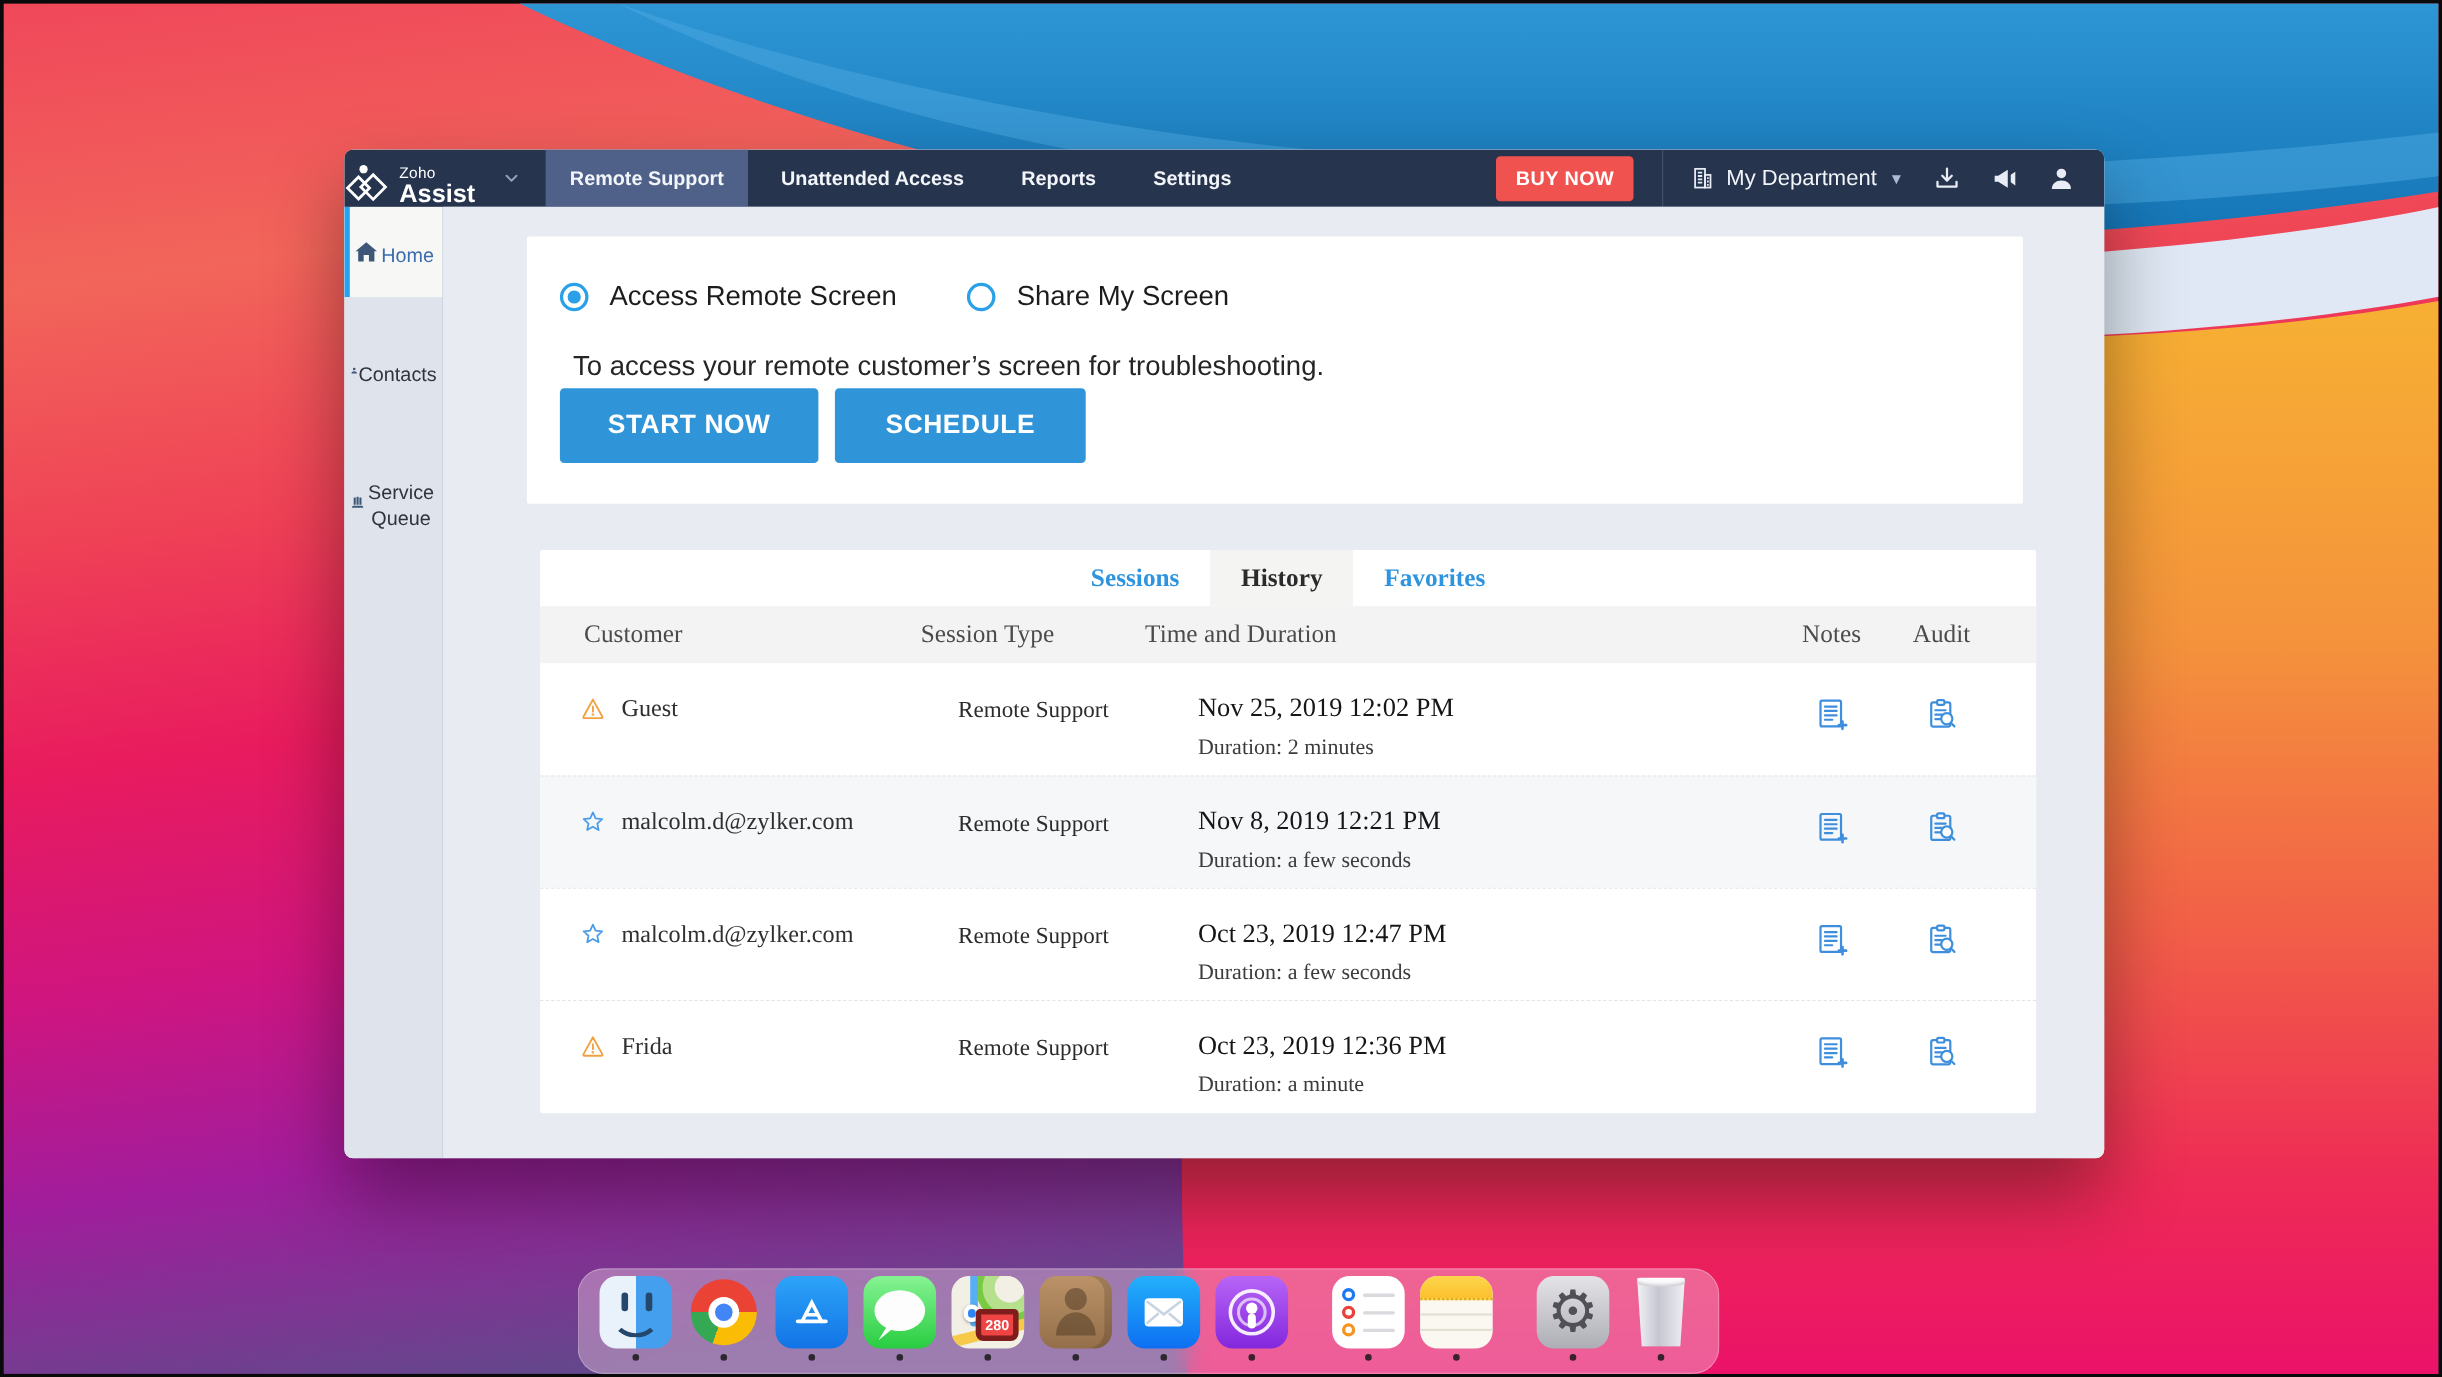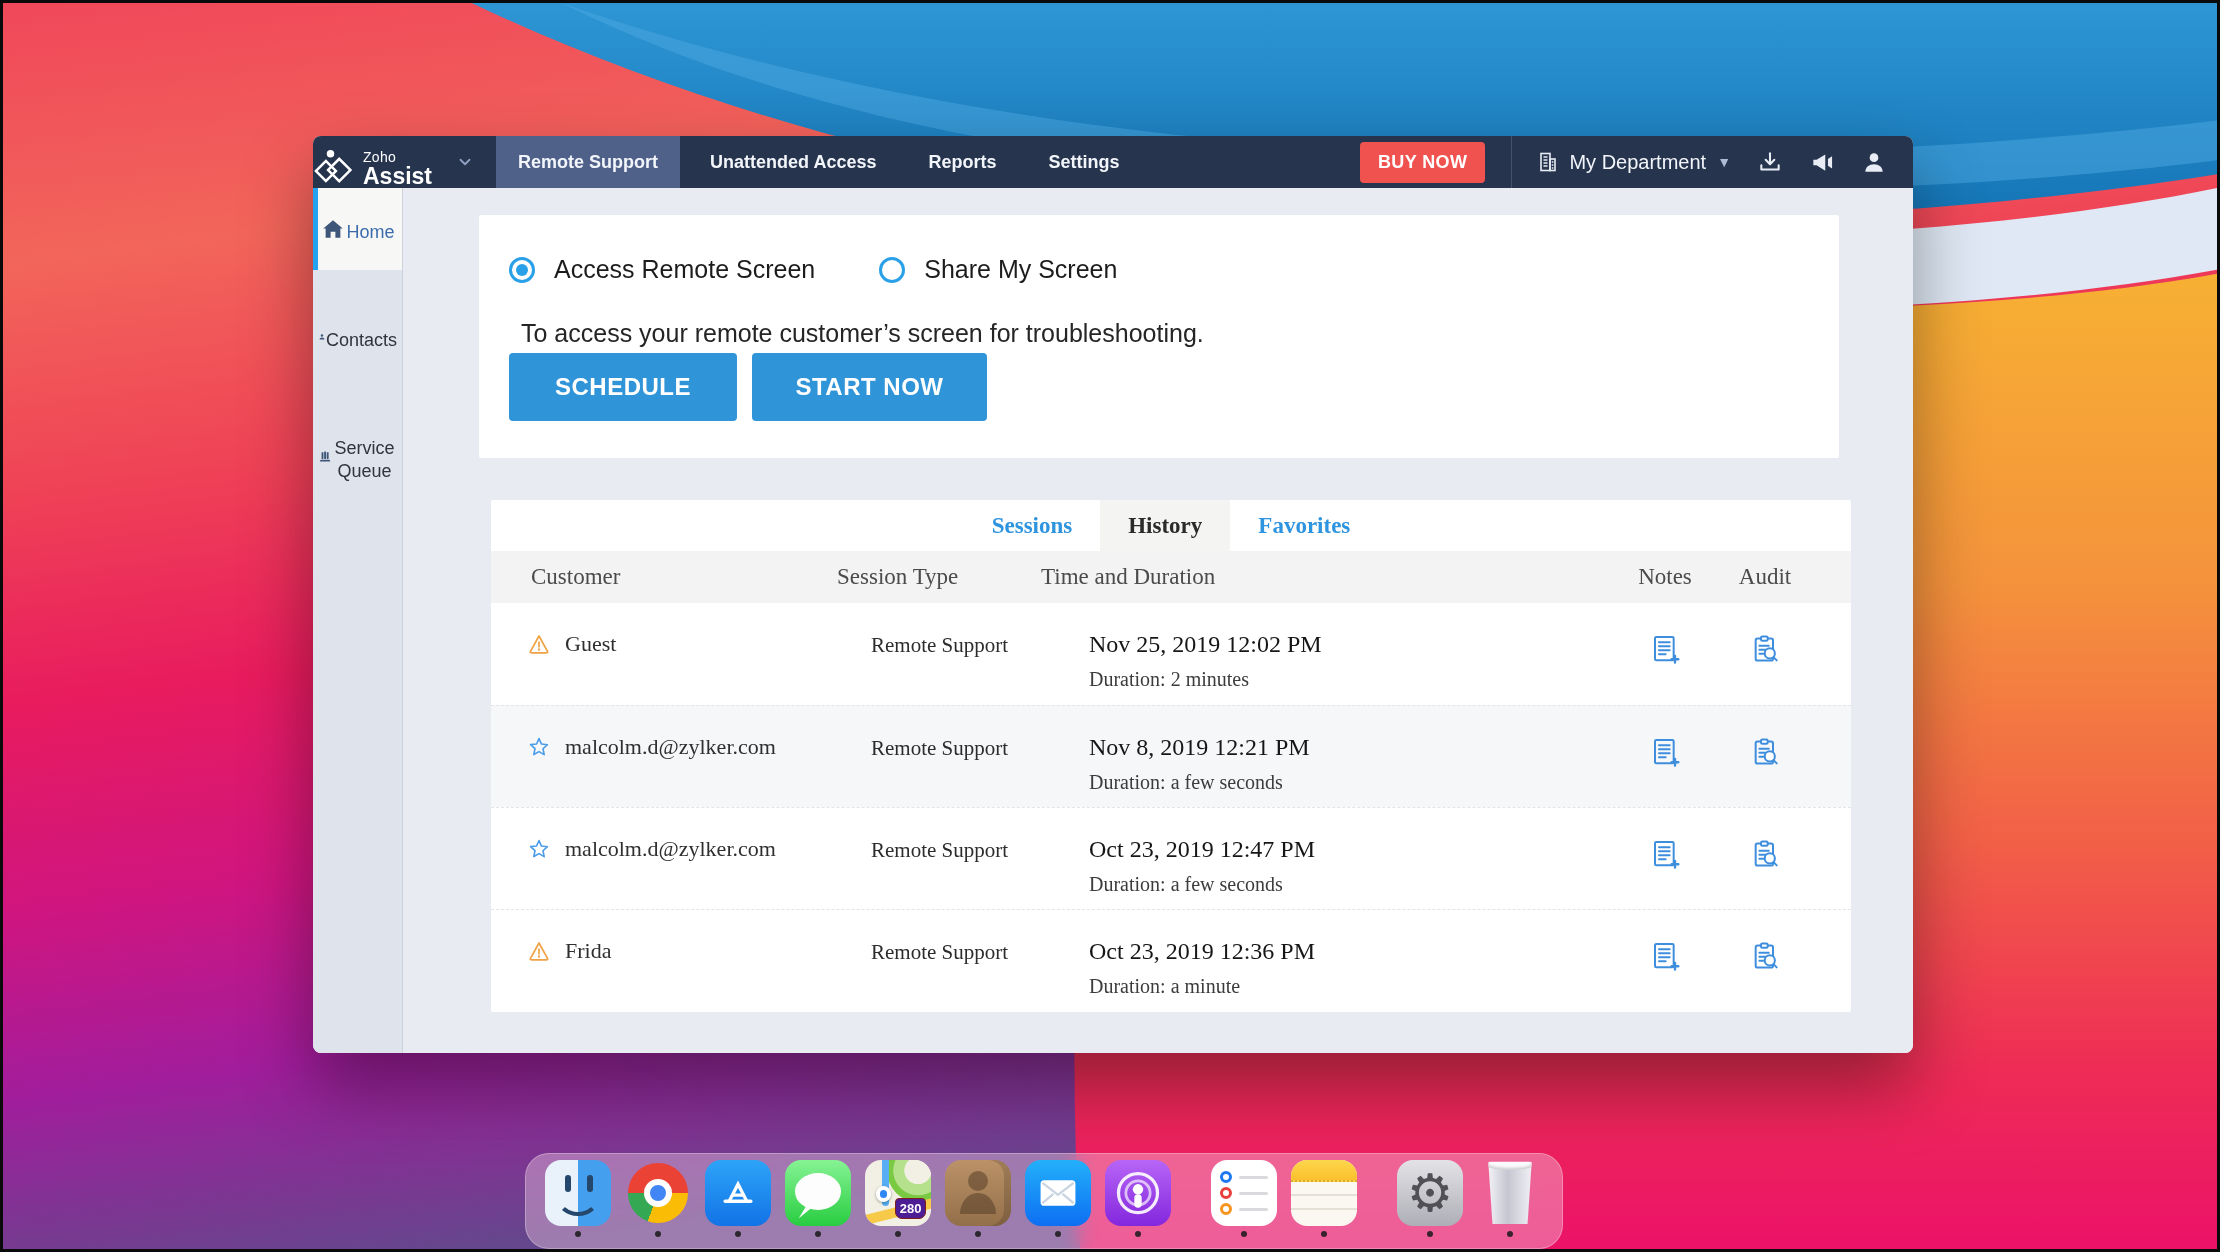--- a/index.html
+++ b/index.html
@@ -114,22 +114,22 @@
   .msg-bubble { width:70%; height:56%; background:#fdfdfd; border-radius:50%; position:relative; margin-top:-6%; }
   .msg-bubble::after { content:""; position:absolute; left:8%; bottom:-9px; width:17px; height:14px;
     background:#fdfdfd; clip-path:polygon(0 100%,100% 0,50% 0); }
   .ic-maps { background:#f2efe4; }
   .maps-green { position:absolute; top:-32%; right:-28%; width:95%; height:95%; border-radius:50%;
     background:radial-gradient(circle,#f2efe4 0 30%,#b5e08c 32% 55%,#7ac943 57% 100%); }
   .maps-road-y { position:absolute; left:-12%; bottom:16%; width:135%; height:15%; background:#f7c948; transform:rotate(-14deg); }
   .maps-road-b { position:absolute; left:26%; top:-6%; width:11%; height:75%; background:#57aef5; border-radius:6px; }
   .maps-dot { position:absolute; left:16%; top:40%; width:24%; height:24%; background:#2f87f6;
     border:4px solid #fff; border-radius:50%; box-shadow:0 1px 3px rgba(0,0,0,.35); }
-  .maps-shield { position:absolute; right:7%; bottom:11%; background:#4c1d95; color:#fff; font-size:13px;
-    font-weight:bold; padding:2px 4px; border-radius:4px 4px 7px 7px; border:1px solid #7f1d1d; }
+  .maps-shield { position:absolute; right:7%; bottom:11%; background:#ef4444; color:#fff; font-size:13px;
+    font-weight:bold; padding:2px 4px; border-radius:4px 4px 7px 7px; border:5px solid #7f1d1d; }
   .ic-contacts { background:linear-gradient(180deg,#bb9268,#936f49); box-shadow:inset -7px 0 0 rgba(0,0,0,.14); }
   .ic-contacts::before { content:""; position:absolute; left:35%; top:17%; width:30%; height:30%;
     background:rgba(86,62,40,.55); border-radius:50%; }
   .ic-contacts::after { content:""; position:absolute; left:23%; top:50%; width:54%; height:32%;
     background:rgba(86,62,40,.55); border-radius:50% 50% 0 0 / 100% 100% 0 0; }
   .ic-mail { background:linear-gradient(180deg,#23b0fb,#0d6ff2); display:grid; place-items:center; }
   .ic-podcasts { background:linear-gradient(180deg,#b765f7,#8327dd); display:grid; place-items:center; }
   .ic-reminders { background:#fff; padding:11px 9px; display:flex; flex-direction:column; justify-content:space-between; }
   .rem-row { display:flex; align-items:center; gap:7px; }
   .rem-dot { width:12px; height:12px; border-radius:50%; border:3px solid #1c79f2; flex:none; }
@@ -279,22 +279,22 @@
               <span class="radio-circle checked"></span>
               <span class="radio-label">Access Remote Screen</span>
             </label>
             <label class="radio-opt">
               <span class="radio-circle"></span>
               <span class="radio-label">Share My Screen</span>
             </label>
           </div>
           <p class="session-desc">To access your remote customer’s screen for troubleshooting.</p>
           <div class="session-form">
+            <button id="start-now" class="btn-blue">START NOW</button>
             <button id="schedule" class="btn-blue">SCHEDULE</button>
-            <button id="start-now" class="btn-blue">START NOW</button>
           </div>
         </section>
 
         <section id="history-card" class="card">
           <div class="hist-tabs">
             <div class="hist-tab">Sessions</div>
             <div class="hist-tab active">History</div>
             <div class="hist-tab">Favorites</div>
           </div>
 

